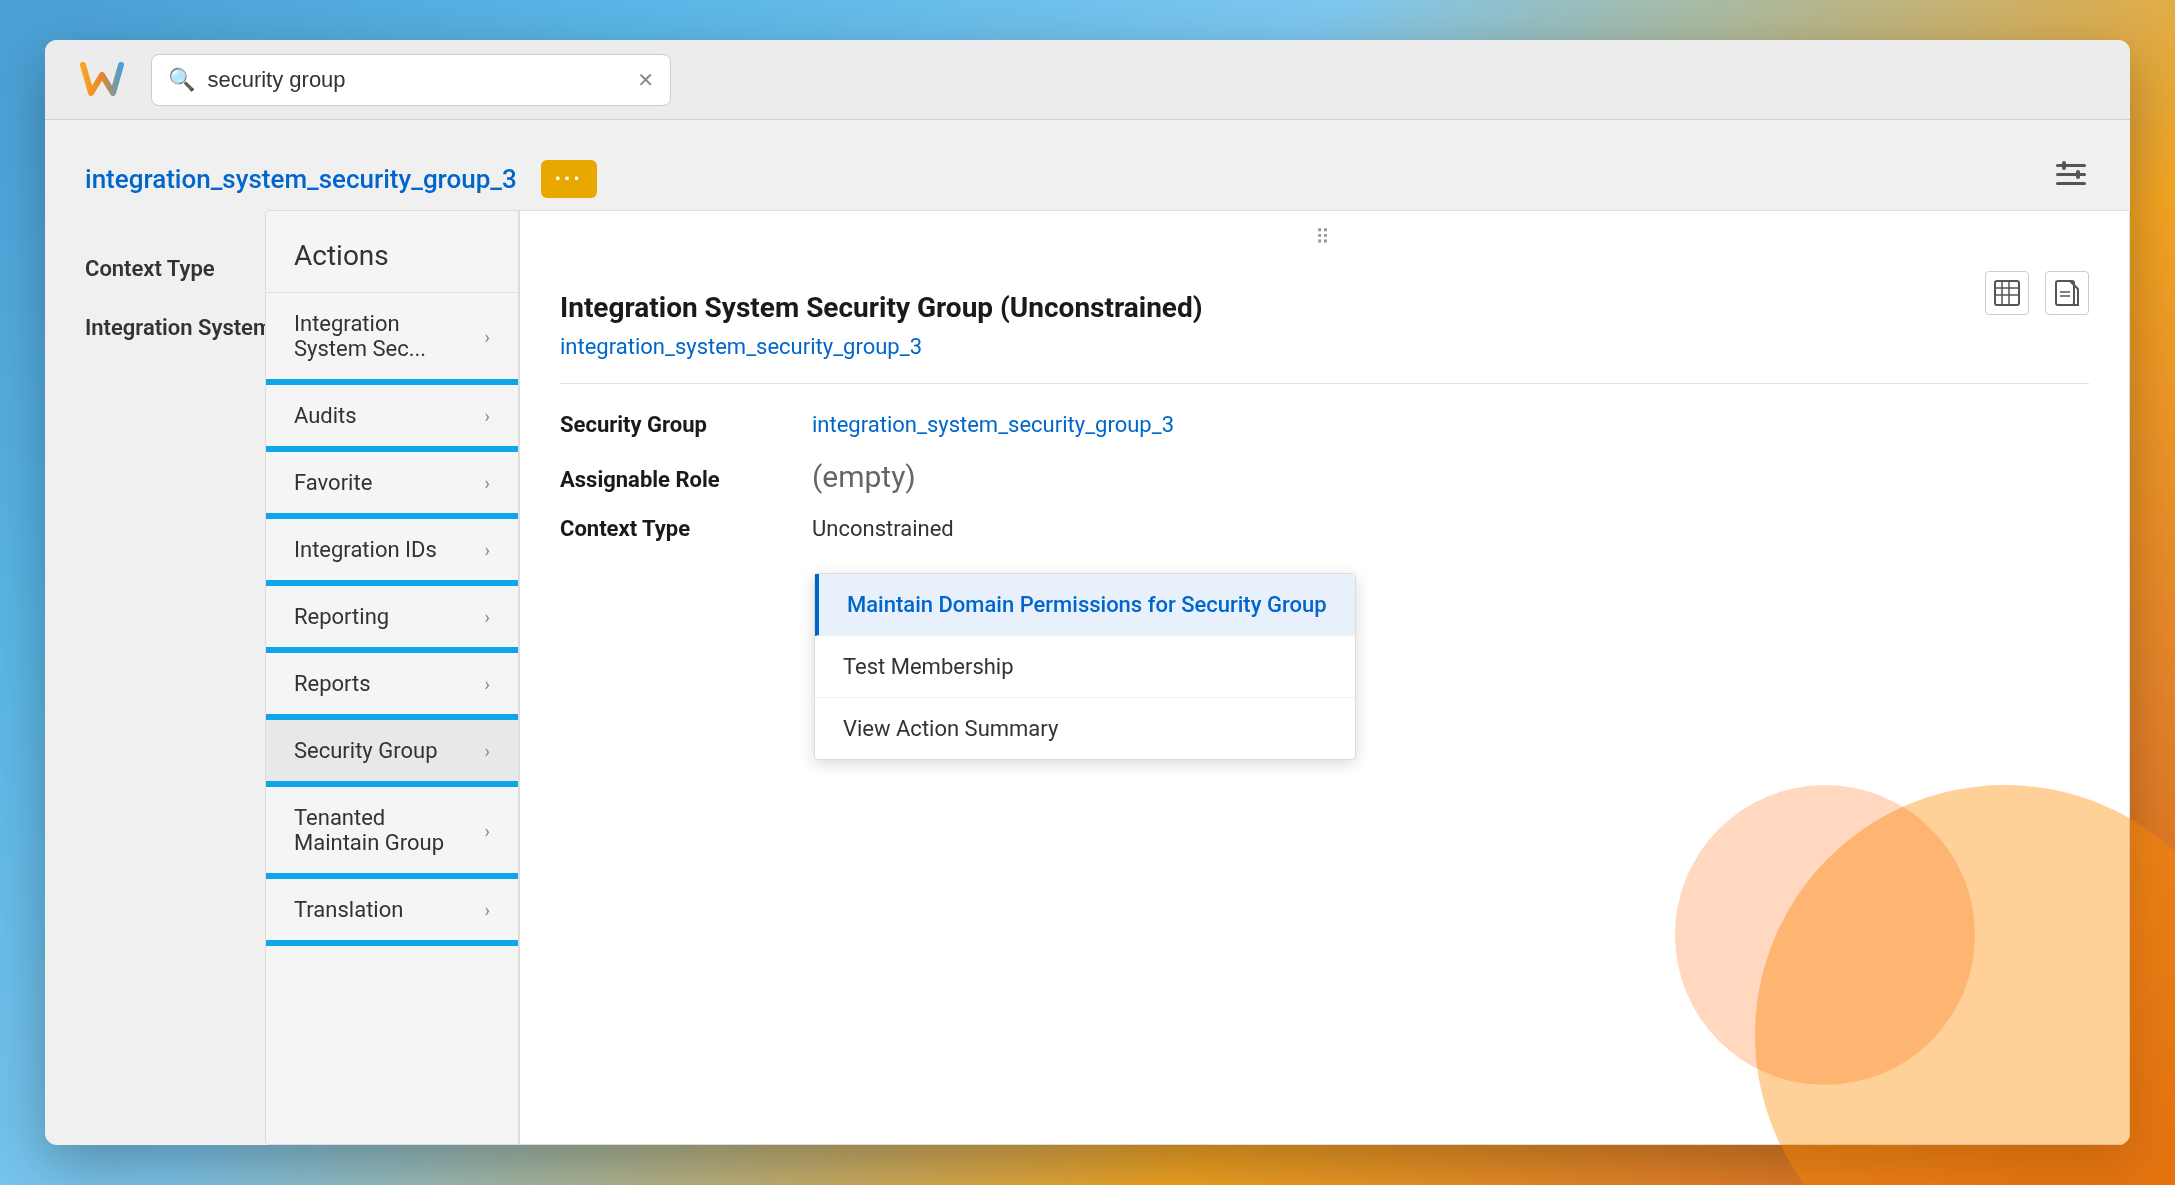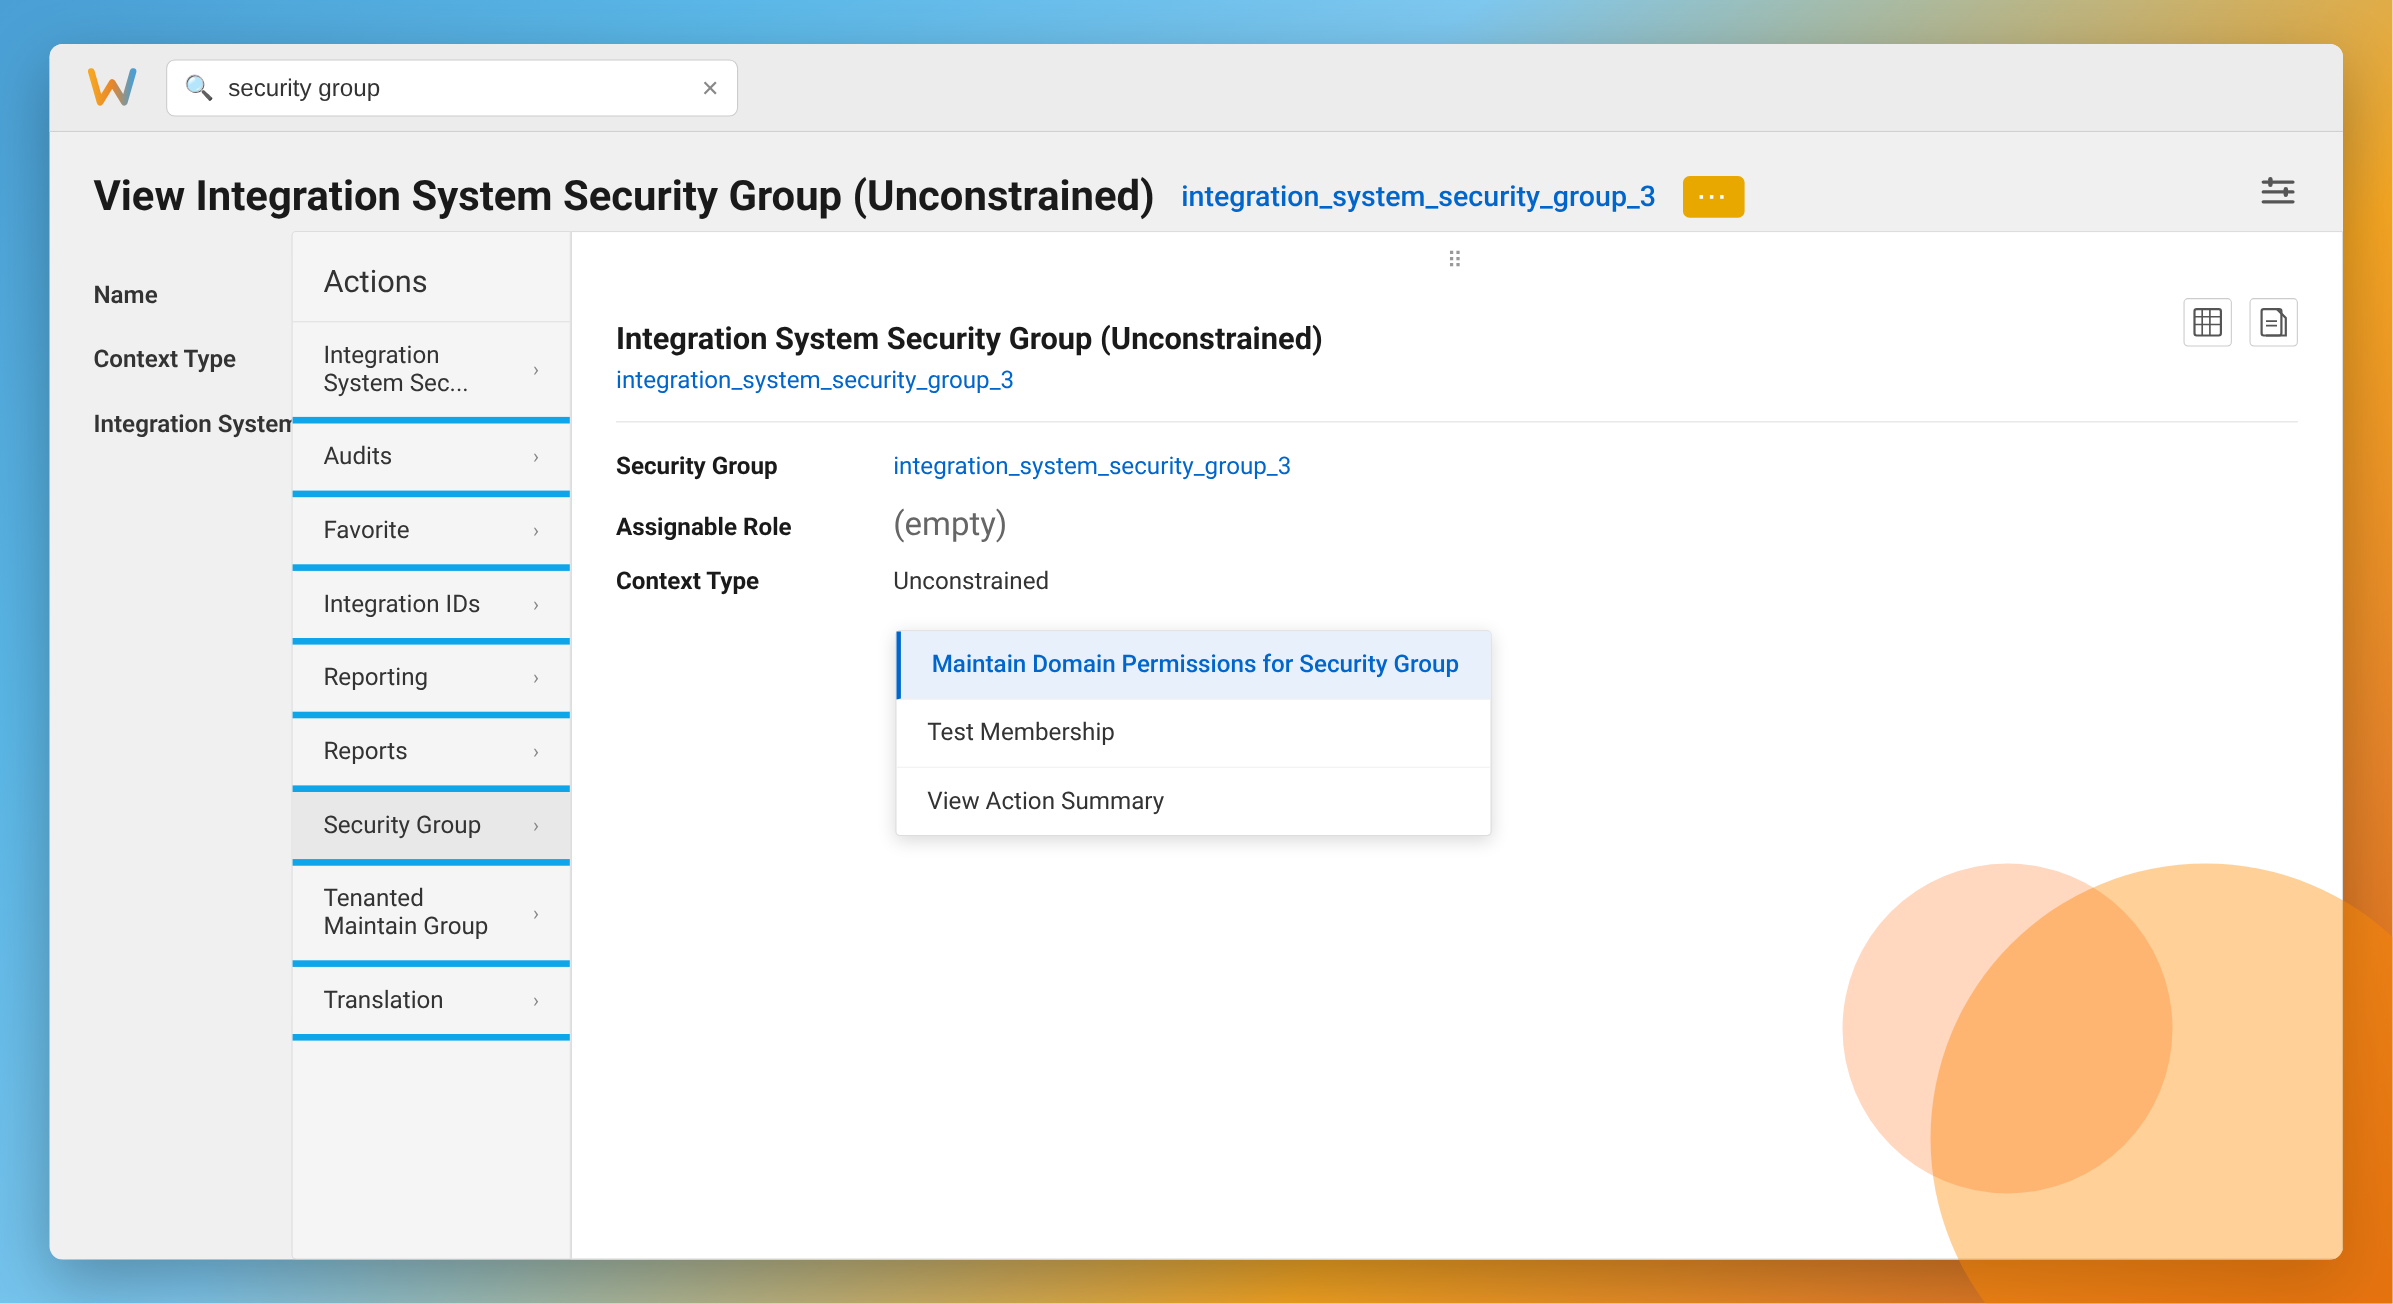--- a/index.html
+++ b/index.html
@@ -360,36 +360,34 @@
     <div class="search-bar">
       <span class="search-icon-wrap">🔍</span>
       <input class="search-input-field" type="text" value="security group" style="">
       <span class="search-clear">✕</span>
     </div>
   </div>
 
   <div class="content-area">
 
     <div class="page-header">
-      <span class="page-title">View Integration System Security Group (Unconstrained)</span>
       <a class="page-id-link">integration_system_security_group_3</a>
       <button class="more-btn">···</button>
       <button class="filter-btn">
         <svg width="38" height="38" viewBox="0 0 38 38" fill="none">
           <rect x="4" y="8" width="30" height="3" rx="1.5" fill="#555"></rect>
           <rect x="4" y="17" width="30" height="3" rx="1.5" fill="#555"></rect>
           <rect x="4" y="26" width="30" height="3" rx="1.5" fill="#555"></rect>
           <rect x="10" y="5" width="4" height="9" rx="2" fill="#555"></rect>
           <rect x="24" y="14" width="4" height="9" rx="2" fill="#555"></rect>
         </svg>
       </button>
     </div>
 
     <div class="sidebar-labels">
-      <div class="sidebar-label">Name</div>
       <div class="sidebar-label">Context Type</div>
       <div class="sidebar-label">Integration System</div>
     </div>
   </div>
 
   <div class="overlay-container">
 
     <div class="actions-panel">
       <div class="actions-header">Actions</div>
 

